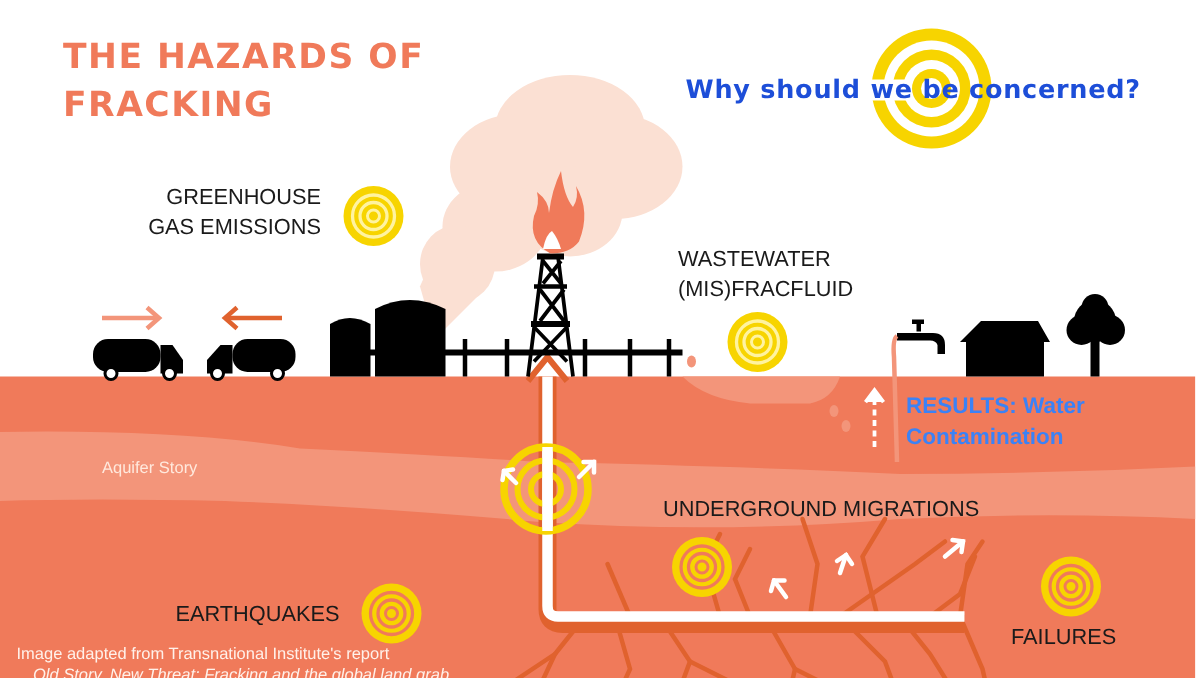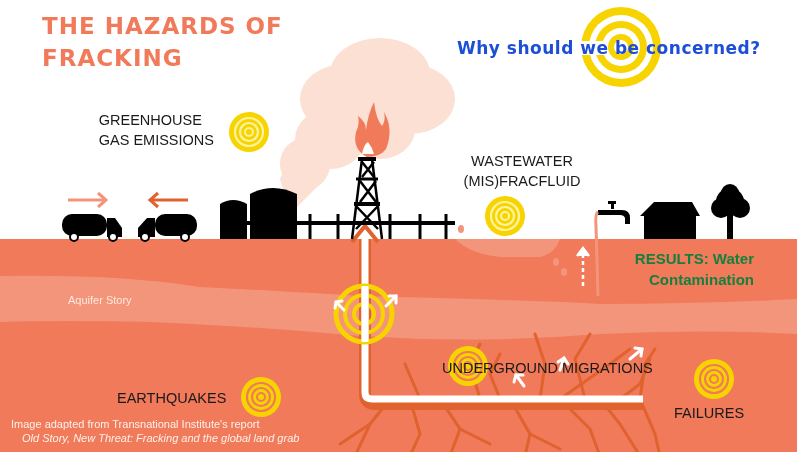--- a/index.html
+++ b/index.html
@@ -1,32 +1,32 @@
 <!DOCTYPE html>
 <html><head>
 <meta charset="utf-8">
 <style>
   * { margin: 0; padding: 0; box-sizing: border-box; }
   html, body { width: 797px; height: 452px; overflow: hidden; background: #ffffff; }
   body { position: relative; font-family: "Liberation Sans", "DejaVu Sans", sans-serif; }
-  .stage { position: absolute; left: 0; top: 4px; width: 797px; height: 420px; }
+  .stage { position: absolute; left: 0; top: 16px; width: 797px; height: 420px; }
   svg.scene { position: absolute; left: 0; top: 0; }
   .txt { position: absolute; white-space: nowrap; }
   .title {
     left: 42px; top: 6px; color: #f07a5a; font-weight: bold;
     font-family: "DejaVu Sans", sans-serif; font-size: 23px; line-height: 32px; letter-spacing: 1px;
   }
   .subtitle {
     left: 457px; top: 34px; color: #1d4ed8; font-weight: bold;
     font-family: "DejaVu Sans", sans-serif; font-size: 17px; letter-spacing: 0.5px;
   }
   .label { color: #1a1a1a; font-size: 14.5px; line-height: 20px; }
-  .label.right { text-align: left; }
-  .label.center { text-align: center; }
-  .results { color: #15803d; font-weight: bold; font-size: 15px; line-height: 21px; text-align: right; }
+  .label.right { text-align: right; }
+  .label.center { text-align: left; }
+  .results { color: #3b82f6; font-weight: bold; font-size: 15px; line-height: 21px; text-align: left; }
   .aquifer { color: #ffe9dd; font-size: 11px; }
   .credit { color: #fff1ea; font-size: 11px; line-height: 14px; }
   .credit .it { font-style: italic; margin-left: 11px; }
 </style>
 </head>
 <body>
 
 <div class="stage">
 
   <svg class="scene" width="797" height="452" viewBox="0 0 797 452">
@@ -219,21 +219,21 @@
   </div>
 
   <div class="txt results" style="left:604px; top:244px; width:150px;">
     <div>RESULTS: Water</div>
     <div>Contamination</div>
   </div>
 
   <div class="txt aquifer" style="left:68px; top:290px;">Aquifer Story</div>
 
 
-  <div class="txt label" style="left:442px; top:314px;margin-top:40px;">UNDERGROUND MIGRATIONS</div>
+  <div class="txt label" style="left:442px; top:314px;">UNDERGROUND MIGRATIONS</div>
 
   <div class="txt label" style="left:117px; top:384px;">EARTHQUAKES</div>
 
   <div class="txt label" style="left:674px; top:399px;">FAILURES</div>
 
   <div class="txt credit" style="left:11px; top:413px;">
     <div>Image adapted from Transnational Institute's report</div>
     <div class="it">Old Story, New Threat: Fracking and the global land grab</div>
   </div>
 

